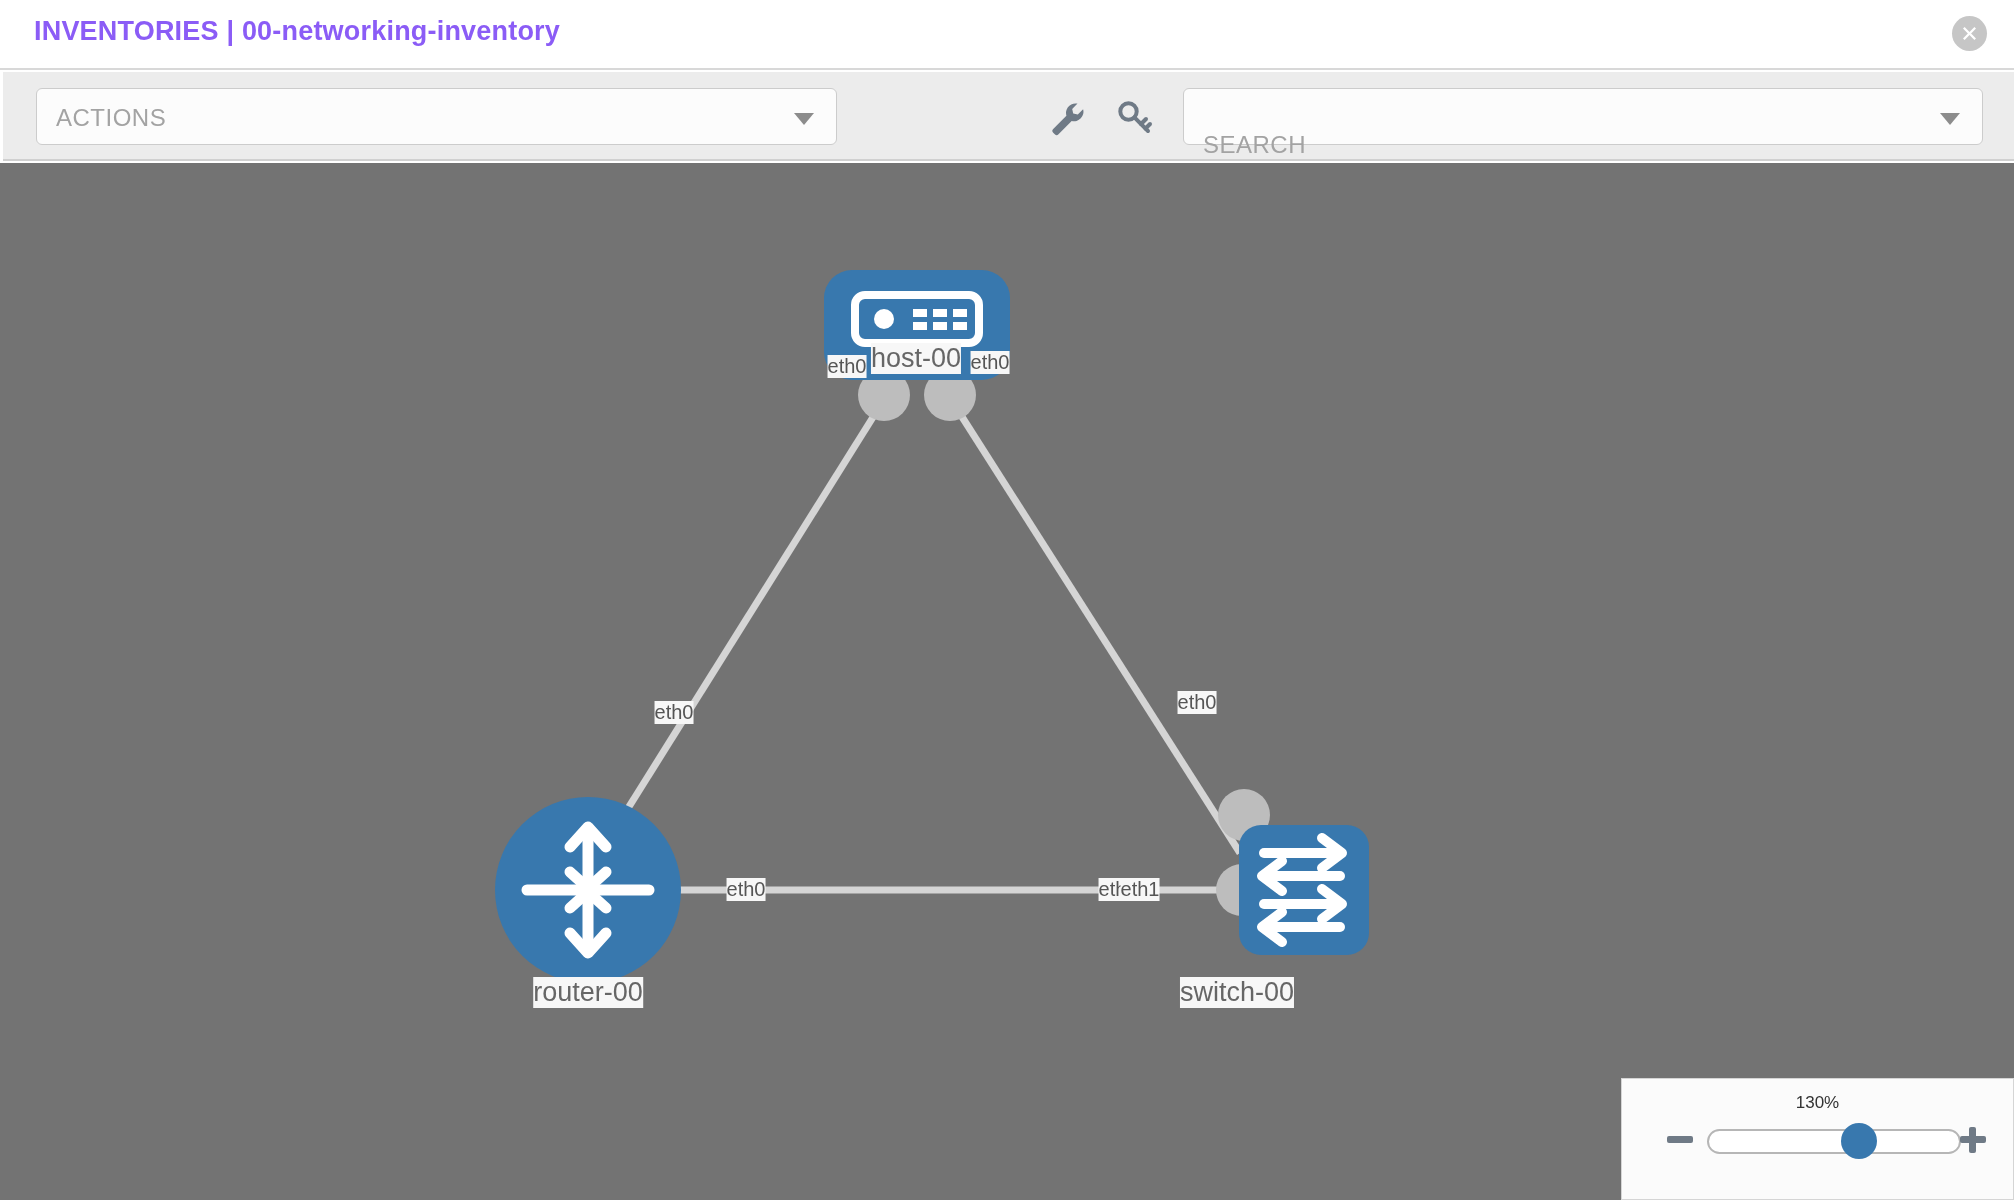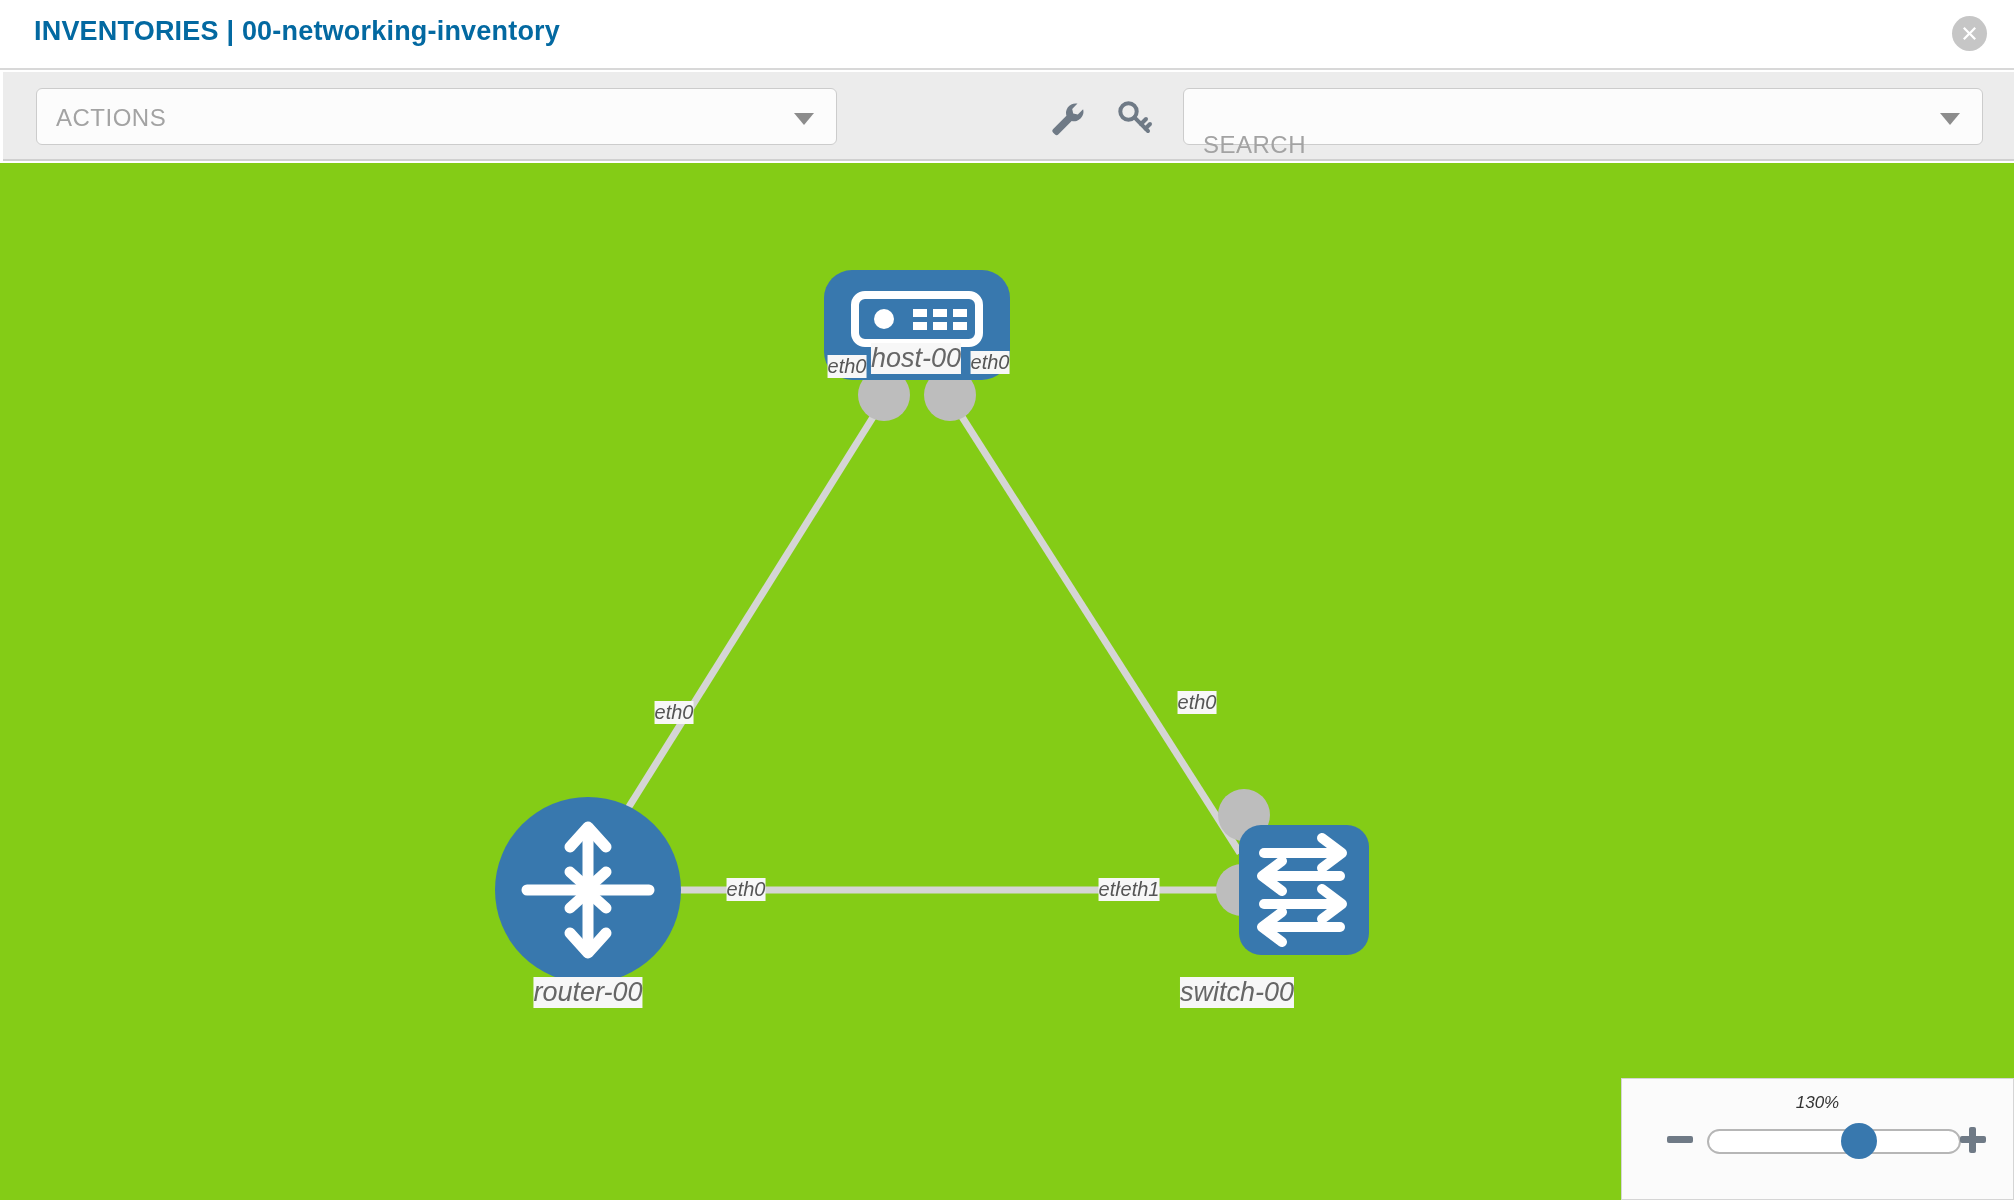--- a/index.html
+++ b/index.html
@@ -24,21 +24,21 @@
     left: 0; top: 0;
     width: 2014px; height: 70px;
     background: #ffffff;
     border-bottom: 2px solid #d8d8d8;
   }
   .page-title {
     position: absolute;
     left: 34px; top: 16px;
     font-size: 27px;
     font-weight: bold;
-    color: #0369a1;
+    color: #8b5cf6;
     letter-spacing: 0.2px;
     white-space: nowrap;
   }
   .close-btn {
     position: absolute;
     right: 27px; top: 16px;
     width: 35px; height: 35px;
     border-radius: 50%;
     background: #c6c6c6;
     cursor: pointer;
@@ -102,23 +102,22 @@
     color: #a3a3a3;
     letter-spacing: 0.5px;
     margin-top: 27px;
   }
 
   
   .canvas {
     position: absolute;
     left: 0; top: 163px;
     width: 2014px; height: 1037px;
-    background: #84cc16;
+    background: #737373;
     overflow: hidden;
-    font-style: italic;
   }
   .canvas svg { position: absolute; left: 0; top: 0; }
 
   
   .node-label {
     position: absolute;
     font-size: 27px;
     color: #666666;
     background: #f7f7f7;
     white-space: nowrap;

